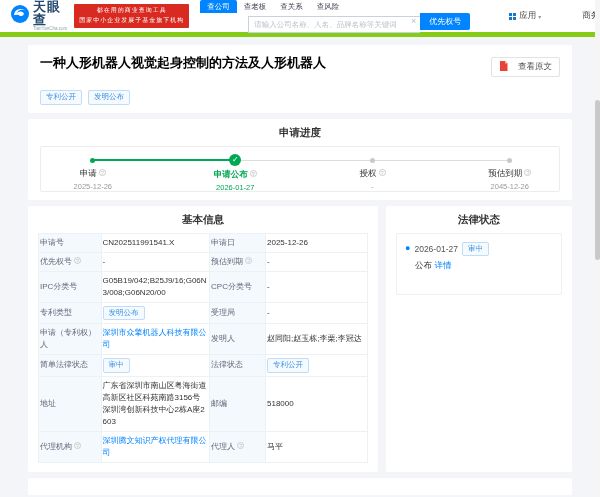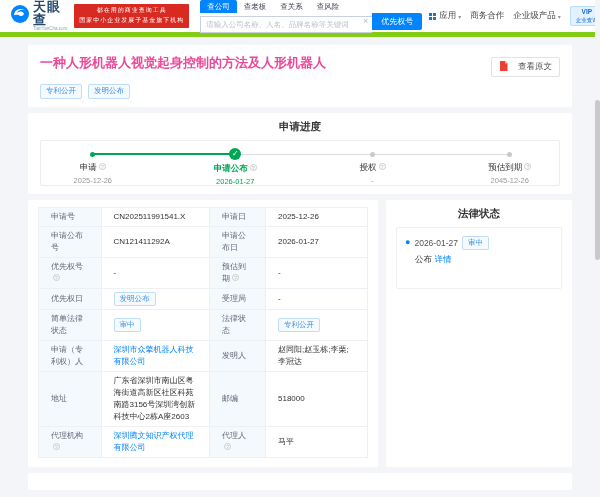--- a/index.html
+++ b/index.html
@@ -15,45 +15,45 @@
   .logo-txt { line-height:1; }
   .logo-cn { font-size:13px; font-weight:bold; color:#25496f; letter-spacing:1px;}
   .logo-en { font-size:4.5px; color:#8aa; margin-top:1px;}
   .promo { background:#d92a22; color:#fff; font-size:6px; line-height:1.6;
     padding:2px 5px; text-align:center; border-radius:1px; letter-spacing:1px; white-space:nowrap;}
   .search-wrap { margin-left:4px; }
   .search-tabs { display:flex; font-size:7.5px; }
   .search-tab { padding:2px 7px 1px; color:#445; cursor:pointer;}
   .search-tab.active { background:#0084ff; color:#fff; border-radius:2px 2px 0 0;}
   .search-row { display:flex; }
-  .search-box { position:relative; }
+  .search-box { position:relative;margin-left:48px; }
   .search-box input { width:172px; height:17px; border:1px solid #c9d2dc; border-right:none;
     font-size:7.5px; padding:0 14px 0 5px; color:#333; outline:none;
     font-family:"Liberation Sans","DejaVu Sans",sans-serif;}
   .search-box input::placeholder { color:#b9c2cc; }
   .clear-x { position:absolute; right:4px; top:3px; font-size:9px; color:#bbb; cursor:pointer;}
   .search-btn { background:#0084ff; color:#fff; font-size:8px; padding:0 9px;
     height:17px; line-height:17px; border:none; border-radius:0 2px 2px 0; cursor:pointer;
     white-space:nowrap;}
   .nav-right { margin-left:auto; display:flex; align-items:center; gap:9px;
     font-size:8.5px; color:#444; white-space:nowrap;}
-  .nav-item { display:flex; align-items:center; gap:2px; cursor:pointer;}
+  .nav-item { display:flex; align-items:center; gap:2px; cursor:pointer;margin-left:32px;}
   .grid-icon { display:inline-grid; grid-template-columns:3px 3px; gap:1px; margin-right:1px;}
   .grid-icon i { width:3px; height:3px; background:#1677d2; display:block;}
   .caret { font-size:6px; color:#999; }
   .vip-badge { background:#e4f1ff; border:1px solid #bcdcff; border-radius:2px;
     padding:1px 5px; text-align:center; line-height:1.35; cursor:pointer;}
   .vip1 { font-size:6.5px; color:#0a6cd6; font-weight:bold;}
   .vip2 { font-size:5.5px; color:#0a6cd6;}
   
   .content { margin:8px 28px 0; display:flex; flex-direction:column; gap:6px;}
   .card { background:#fff; border-radius:2px; }
   
   .title-card { padding:9px 12px 8px; position:relative;}
-  .patent-title { font-size:13px; font-weight:bold; color:#ec4899; margin-bottom:12px;}
+  .patent-title { font-size:13px; font-weight:bold; color:#000000; margin-bottom:18px;}
   .tag { display:inline-block; font-size:7.5px; color:#3d8fe0; border:1px solid #bfdcf8;
     background:#f5faff; padding:1px 5px; border-radius:2px; line-height:1.4;}
   .title-tags { display:flex; gap:6px;}
   .view-orig { position:absolute; right:12px; top:12px; border:1px solid #e2e2e2;
     border-radius:2px; padding:3px 7px; font-size:8.5px; color:#555;
     display:flex; align-items:center; gap:10px; background:#fff; cursor:pointer;}
   
   .progress-card { padding:7px 12px 8px; }
   .sec-title { font-size:10.5px; font-weight:bold; color:#333; margin-bottom:6px;text-align:center;}
   .tl-box { border:1px solid #ededed; border-radius:2px; height:46px; position:relative;}
@@ -67,21 +67,21 @@
   .step-label { font-size:8.5px; color:#333; margin-top:5px;}
   .step.current .step-label, .step.current .step-date { color:#00a854; }
   .step.current .step-label { margin-top:3px; font-weight:bold;}
   .step-date { font-size:7.5px; color:#999; margin-top:2px;}
   .info { display:inline-block; width:7px; height:7px; border:1px solid #ccc; border-radius:50%;
     font-size:5px; line-height:6px; color:#bbb; text-align:center; vertical-align:1px; margin-left:2px;}
   
   .info-row { display:flex; gap:8px; align-items:stretch;}
   .info-card { width:350px; padding:7px 10px 9px;}
   table.kv { width:100%; border-collapse:collapse; font-size:8px; table-layout:fixed;}
-  .kv td { border:1px solid #edf1f6; padding:3px 12px; line-height:1.5; color:#333;
+  .kv td { border:1px solid #edf1f6; padding:3px 1px; line-height:1.5; color:#333;
     vertical-align:middle; word-break:break-all;}
   .kv td.lbl { background:#f4f9fe; color:#667; }
   .c1 { width:19%; } .c2 { width:33%; } .c3 { width:17%; } .c4 { width:31%; }
   a.link { color:#0084ff; text-decoration:none; cursor:pointer;}
   
   .legal-card { flex:1; padding:7px 10px;}
   .legal-box { border:1px solid #efefef; border-radius:2px; padding:8px 8px 22px; font-size:8.5px;}
   .legal-line1 { display:flex; align-items:center; gap:4px;}
   .legal-bullet { color:#0084ff; font-size:9px; line-height:1;}
   .legal-date { color:#555; }
@@ -206,61 +206,62 @@
         <div class="step-label">
           <span>预估到期</span><span class="info">?</span>
         </div>
         <div class="step-date">2045-12-26</div>
       </div>
     </div>
   </div>
 
   <div class="info-row">
     <div class="card info-card">
+      <div class="sec-title">基本信息</div>
       <table class="kv">
         <tbody>
             <tr>
           <td class="lbl c1">申请号</td>
           <td class="c2">CN202511991541.X</td>
           <td class="lbl c3">申请日</td>
           <td class="c4">2025-12-26</td>
-        </tr>
-        <tr>
-          <td class="lbl">申请公布号</td>
-          <td>CN121411292A</td>
-          <td class="lbl">申请公布日</td>
-          <td>2026-01-27</td>
         </tr>
         <tr>
           <td class="lbl">
             <span>优先权号</span><span class="info">?</span>
           </td>
           <td>-</td>
           <td class="lbl">
             <span>预估到期</span><span class="info">?</span>
           </td>
           <td>-</td>
         </tr>
         <tr>
-          <td class="lbl">优先权日</td>
+          <td class="lbl">IPC分类号</td>
+          <td>G05B19/042;B25J9/16;G06N3/008;G06N20/00</td>
+          <td class="lbl">CPC分类号</td>
+          <td>-</td>
+        </tr>
+        <tr>
+          <td class="lbl">专利类型</td>
           <td><span class="tag">发明公布</span></td>
           <td class="lbl">受理局</td>
           <td>-</td>
+        </tr>
+        <tr>
+          <td class="lbl">申请（专利权）人</td>
+          <td><a class="link">深圳市众擎机器人科技有限公司</a></td>
+          <td class="lbl">发明人</td>
+          <td>赵同阳;赵玉栋;李栗;李冠达</td>
         </tr>
         <tr>
           <td class="lbl">简单法律状态</td>
           <td><span class="tag">审中</span></td>
           <td class="lbl">法律状态</td>
           <td><span class="tag">专利公开</span></td>
-        </tr>
-        <tr>
-          <td class="lbl">申请（专利权）人</td>
-          <td><a class="link">深圳市众擎机器人科技有限公司</a></td>
-          <td class="lbl">发明人</td>
-          <td>赵同阳;赵玉栋;李栗;李冠达</td>
         </tr>
         <tr>
           <td class="lbl">地址</td>
           <td>广东省深圳市南山区粤海街道高新区社区科苑南路3156号深圳湾创新科技中心2栋A座2603</td>
           <td class="lbl">邮编</td>
           <td>518000</td>
         </tr>
         <tr>
           <td class="lbl">
             <span>代理机构</span><span class="info">?</span>

